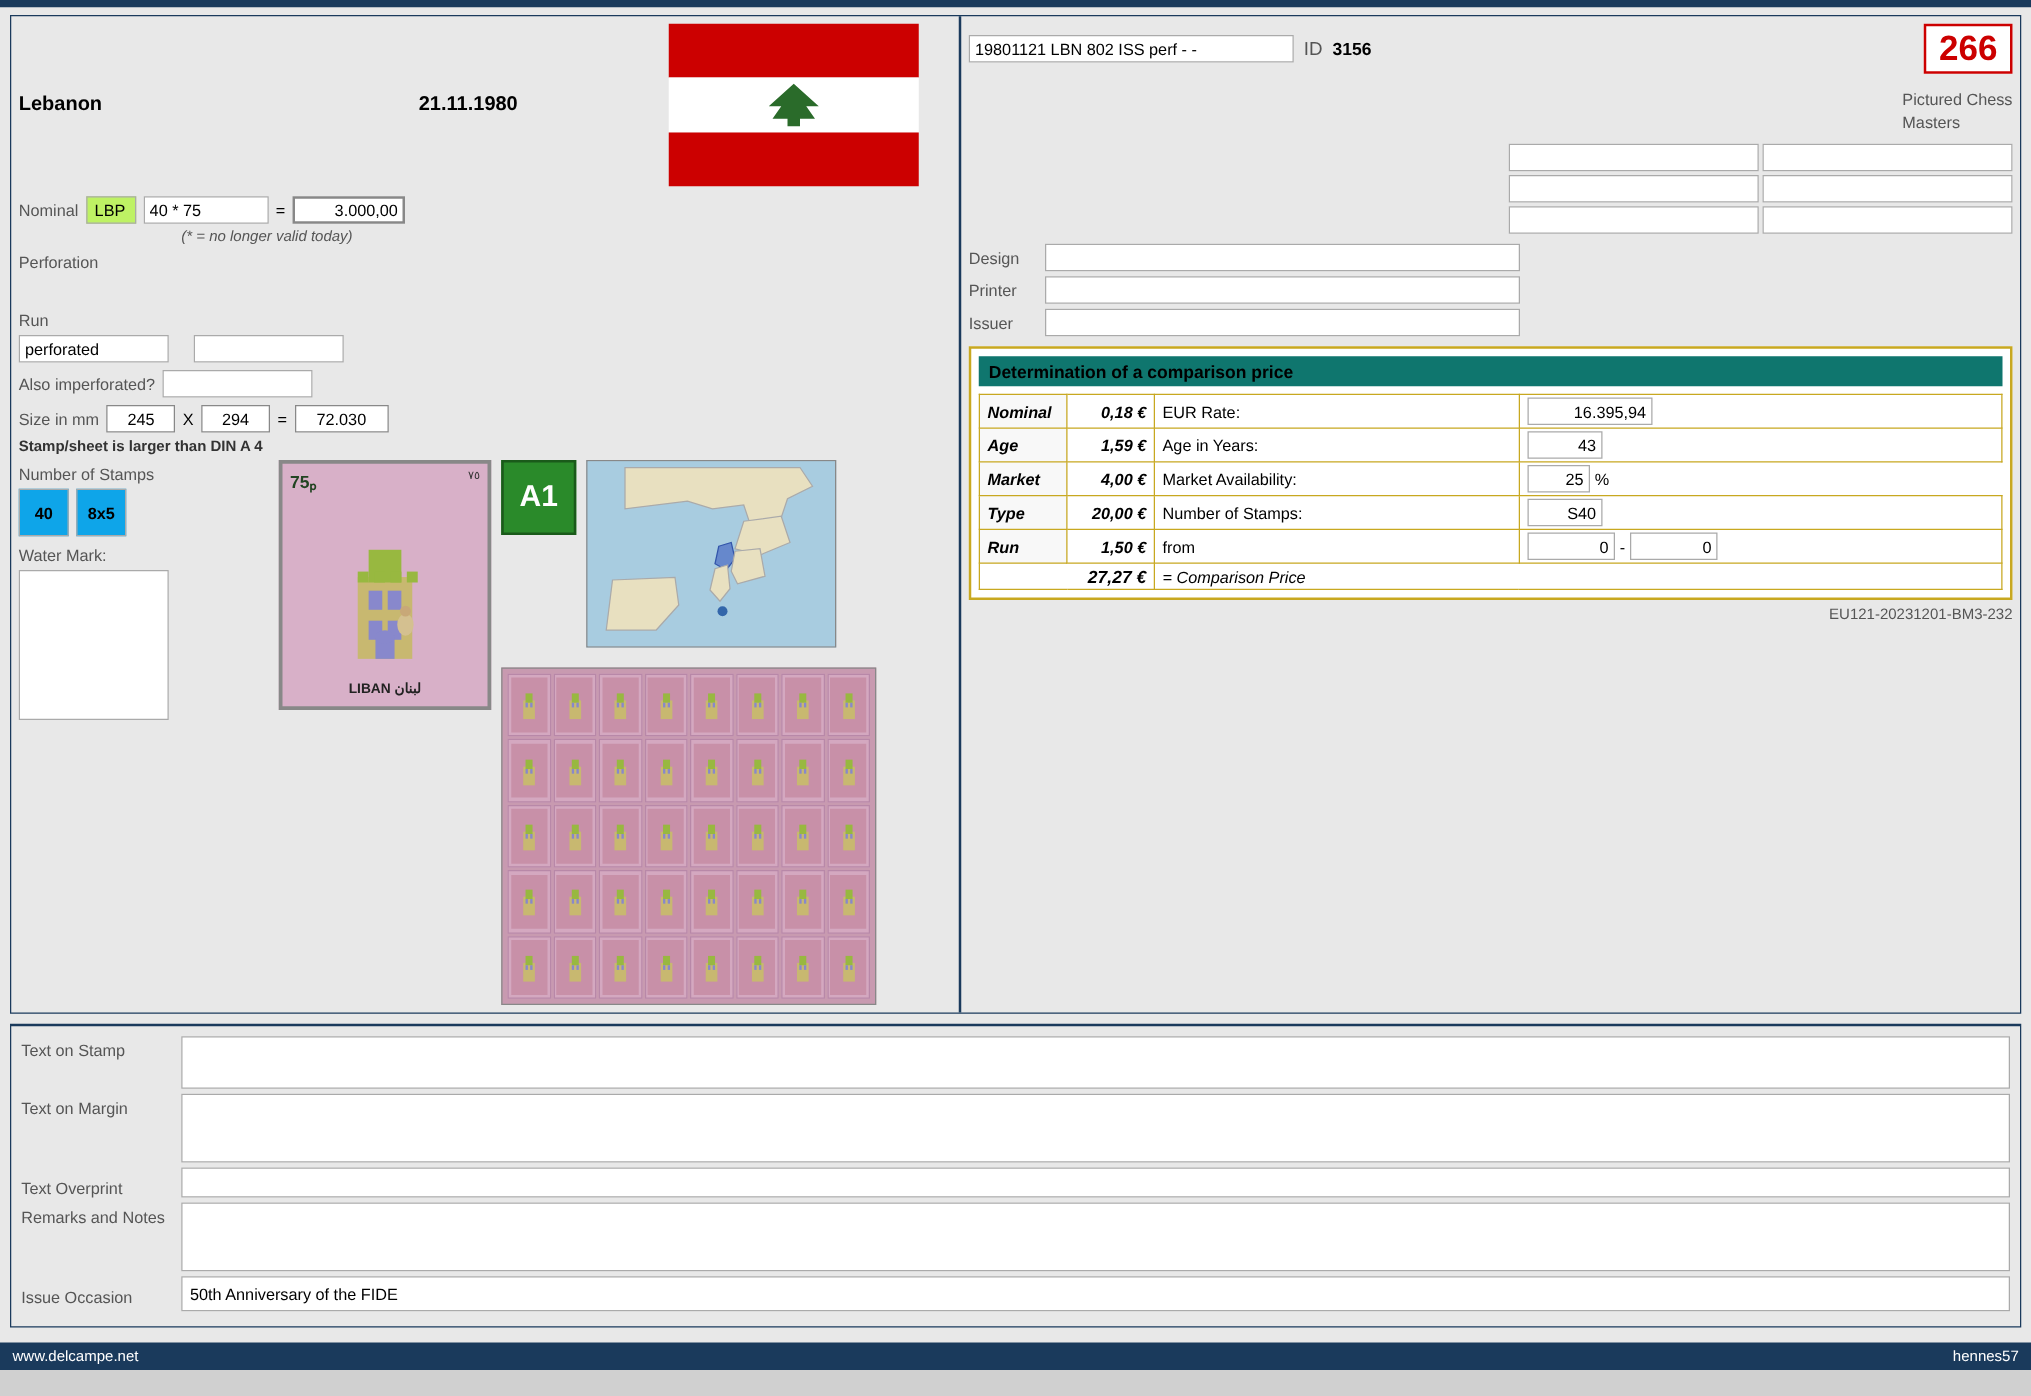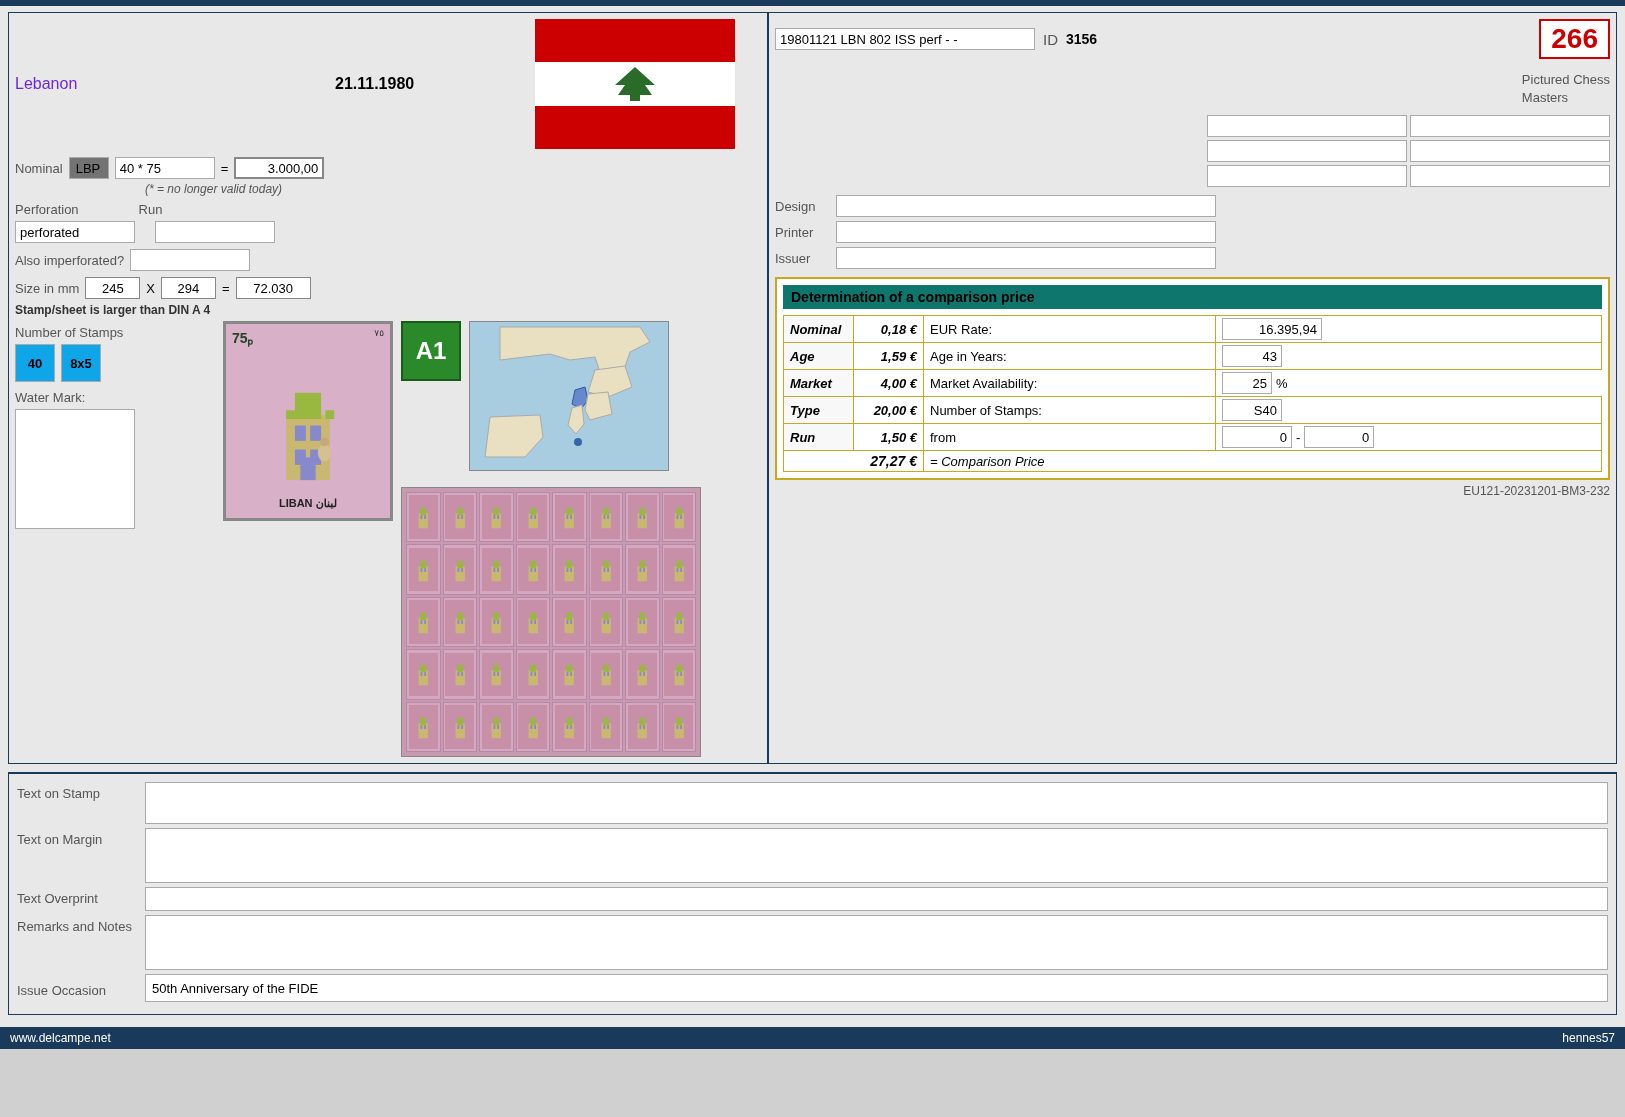--- a/index.html
+++ b/index.html
@@ -16,22 +16,22 @@
       height: 6px;
     }
 
     
     .content-area {
       background: #e8e8e8;
       padding: 6px 8px;
     }
 
     .country-name {
-      color: #6d28d9;
-      font-weight: normal;
+      color: #000000;
+      font-weight: bold;
       font-size: 16px;
       min-width: 200px;
     }
 
     .date-label {
       font-size: 16px;
       font-weight: bold;
       margin-left: 160px;
       min-width: 180px;
     }
@@ -249,21 +249,21 @@
 
     .nominal-row {
       display: flex;
       align-items: center;
       gap: 6px;
       margin-bottom: 2px;
     }
 
     .currency-box {
       border: 1px solid #aaa;
-      background: #737373;
+      background: #bef264;
       padding: 2px 6px;
       font-size: 13px;
       height: 22px;
       min-width: 40px;
       display: inline-flex;
       align-items: center;
     }
 
     .size-row {
       display: flex;
@@ -431,21 +431,21 @@
             <span>LBP</span>
           </div>
           <input type="text" style="width: 100px;" value="40 * 75">
           <span>=</span>
           <input type="text" style="width: 90px; text-align: right; border: 2px solid rgb(136, 136, 136);" value="3.000,00">
         </div>
         <div style="margin-left:130px; margin-bottom:6px;">
           <span class="italic-note">(* = no longer valid today)</span>
         </div>
 
-        <div style="display:flex; gap:60px; margin-bottom:4px;">
+        <div style="display:flex; gap:32px; margin-bottom:4px;flex-direction:column;">
           <span class="label">Perforation</span>
           <span class="label">Run</span>
         </div>
         <div style="display:flex; gap:6px; margin-bottom:6px;">
           <input type="text" style="width: 120px;" value="perforated">
           <input type="text" style="width: 120px; margin-left: 14px;" value="">
         </div>
 
         <div style="display:flex; align-items:center; gap:6px; margin-bottom:6px;">
           <span class="label">Also imperforated?</span>
@@ -1069,21 +1069,21 @@
       <div class="text-field-row">
         <span class="text-field-label">Text on Stamp</span>
         <textarea class="text-area-input" style="height: 42px; width: calc(100% - 130px);"></textarea>
       </div>
 
       <div class="text-field-row">
         <span class="text-field-label">Text on Margin</span>
         <textarea class="text-area-input text-area-tall" style="width: calc(100% - 130px);"></textarea>
       </div>
 
-      <div class="text-field-row" style="align-items:flex-start;">
+      <div class="text-field-row" style="align-items:flex-end;">
         <span class="text-field-label">Text Overprint</span>
         <input type="text" style="flex: 1 1 0%; height: 24px; border: 1px solid rgb(170, 170, 170); font-size: 13px;">
       </div>
 
       <div class="text-field-row">
         <span class="text-field-label">Remarks and Notes</span>
         <textarea class="text-area-input text-area-tall" style="width: calc(100% - 130px);"></textarea>
       </div>
 
       <div class="text-field-row" style="align-items:center;">

